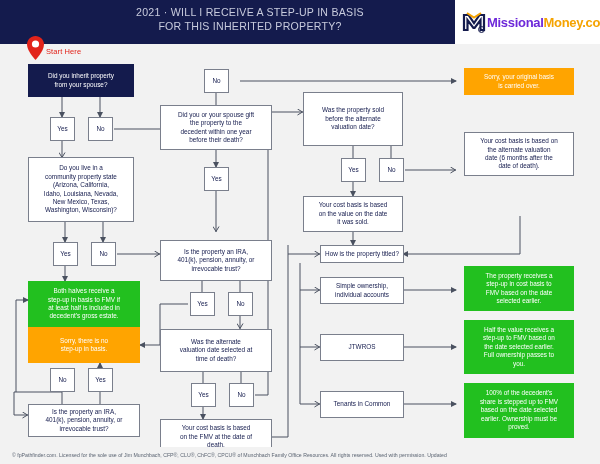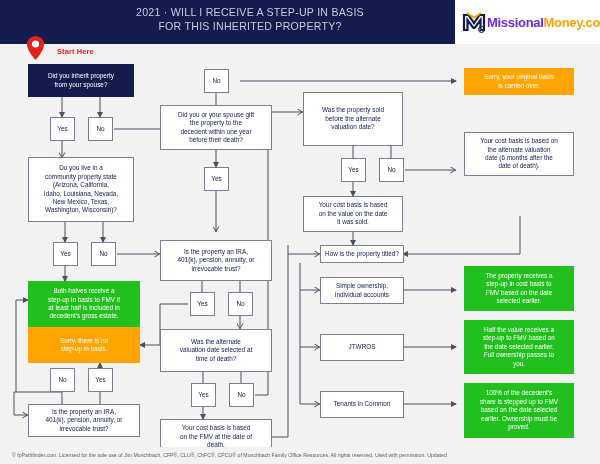--- a/index.html
+++ b/index.html
@@ -38,21 +38,21 @@
     font-size:13px;font-weight:bold;letter-spacing:-.3px;line-height:1;
     white-space:nowrap;
   }
   .logo-text .a{color:#6d28d9;}
   .logo-text .b{color:#F5A300;}
 
   
   .pin{position:absolute;left:27px;top:36px;width:17px;height:24px;}
   .start-label{
     position:absolute;left:46px;top:47px;
-    color:#e2231a;font-size:7.5px;font-weight:bold;letter-spacing:.1px;margin-left:11px;
+    color:#e2231a;font-size:7.5px;font-weight:normal;letter-spacing:.1px;
   }
 
   
   svg.wires{position:absolute;left:0;top:0;width:600px;height:464px;}
 
   
   .node{
     position:absolute;box-sizing:border-box;
     display:flex;align-items:center;justify-content:center;
     text-align:center;

